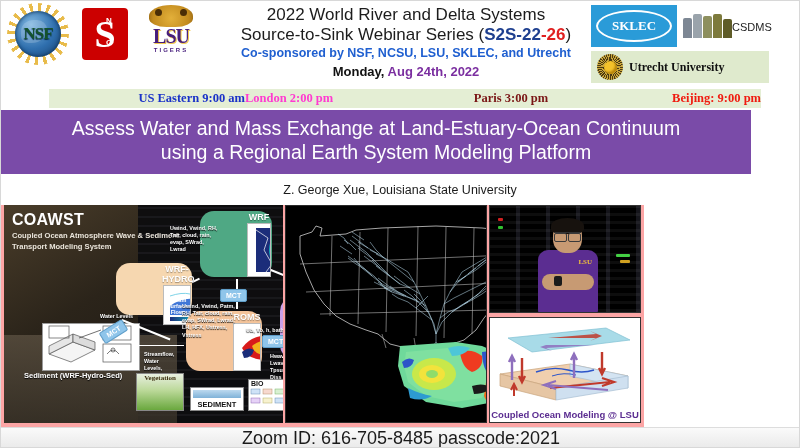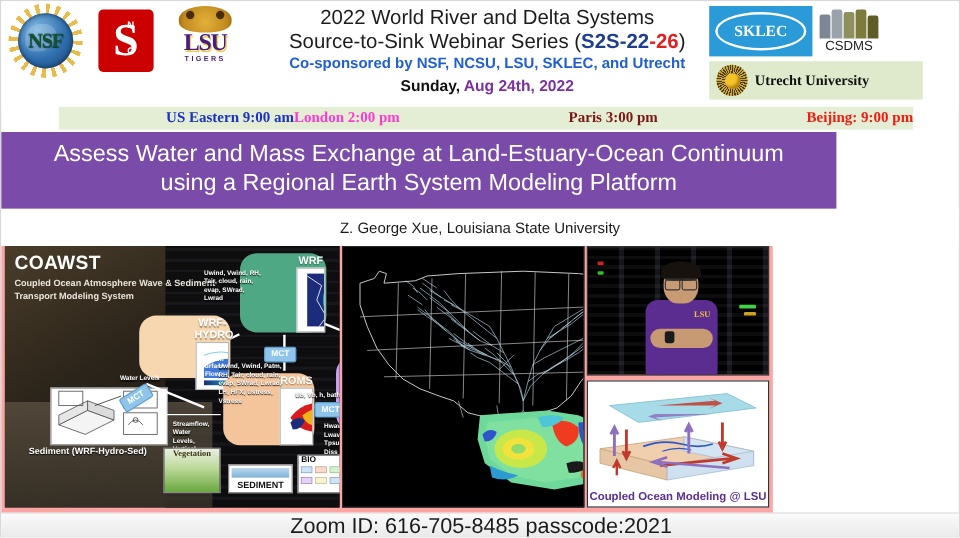--- a/index.html
+++ b/index.html
@@ -55,21 +55,21 @@
   .lsu .tig2{position:absolute;left:0;top:42px;width:60px;text-align:center;
      color:#461d7c;font-size:6px;letter-spacing:2px;font-weight:bold;}
 
   
   .rrow1{display:flex;align-items:center;gap:6px;}
   .sklec{width:86px;height:42px;background:#2a9bd8;display:flex;align-items:center;
      justify-content:center;}
   .sklec .oval{width:72px;height:28px;border:2px solid #fff;border-radius:50%;
      display:flex;align-items:center;justify-content:center;color:#fff;
      font-weight:bold;font-size:13px;font-family:"Liberation Serif",serif;}
-  .csdms{display:flex;flex-direction:column;align-items:center;}
+  .csdms{display:flex;flex-direction:row;align-items:center;}
   .csdms .bars{display:flex;gap:1px;height:24px;align-items:flex-end;}
   .csdms .bars i{display:block;width:9px;border-radius:2px 2px 0 0;}
   .csdms .lbl{font-size:11px;color:#222;margin-top:1px;font-weight:normal;}
 
   .rrow2{margin-top:4px;background:#dfeacd;display:flex;align-items:center;gap:6px;
      padding:3px 6px;width:178px;box-sizing:border-box;}
   .uusun{width:26px;height:26px;border-radius:50%;
      background:repeating-conic-gradient(from 0deg,#4b3a12 0deg 5deg,#c9a63a 5deg 11deg);
      display:flex;align-items:center;justify-content:center;}
   .uusun i{width:13px;height:13px;border-radius:50%;background:#f3c22b;display:block;
@@ -90,21 +90,21 @@
   .tzbar{position:relative;margin:0 0 0 48px;width:712px;height:19px;background:#e4eed4;
      display:flex;align-items:center;font-family:"Liberation Serif","DejaVu Serif",serif;
      font-weight:bold;font-size:12.5px;}
   .tzbar span{display:block;}
   .tz1{width:196px;text-align:right;color:#1a32c8;}
   .tz2{width:182px;text-align:left;color:#ff3ad0;}
   .tz3{width:168px;text-align:center;color:#7a1616;}
   .tz4{width:166px;text-align:right;color:#f01b10;}
 
   
-  .banner{margin-top:2px;width:696px;background:#7a4ba8;color:#fff;text-align:center;
+  .banner{margin-top:2px;width:750px;background:#7a4ba8;color:#fff;text-align:center;
      padding:7px 10px 9px;box-sizing:border-box;}
   .banner .l1,.banner .l2{font-size:19.5px;line-height:1.22;font-weight:normal;}
 
   
   .speaker{text-align:center;font-size:12.5px;color:#1b1b1b;padding:9px 0 8px;background:#fff;}
 
   
   .figs{position:relative;width:643px;height:222px;display:flex;gap:2px;
      padding:0 3px;box-sizing:border-box;background:#fca5a5;}
 
@@ -227,21 +227,21 @@
         <div class="tiger"></div>
         <div class="txt">LSU</div>
         <div class="tig2">TIGERS</div>
       </div>
     </div>
 
     <div class="htitles">
       <div class="ht1">2022 World River and Delta Systems</div>
       <div class="ht2"><span>Source-to-Sink Webinar Series (</span><b class="code1">S2S-22</b><b class="code2">-</b><b class="code2">26</b><span>)</span></div>
       <div class="ht3">Co-sponsored by NSF,  NCSU,  LSU,  SKLEC, and Utrecht</div>
-      <div class="ht4"><span>Sunday,</span><span class="d"> Aug 24th,  2022</span></div>
+      <div class="ht4"><span>Monday,</span><span class="d"> Aug 24th,  2022</span></div>
     </div>
 
     <div class="logos-right">
       <div class="rrow1">
         <div class="sklec">
           <div class="oval">SKLEC</div>
         </div>
         <div class="csdms">
           <div class="bars">
             <i style="height:20px;background:#7d8794"></i>

